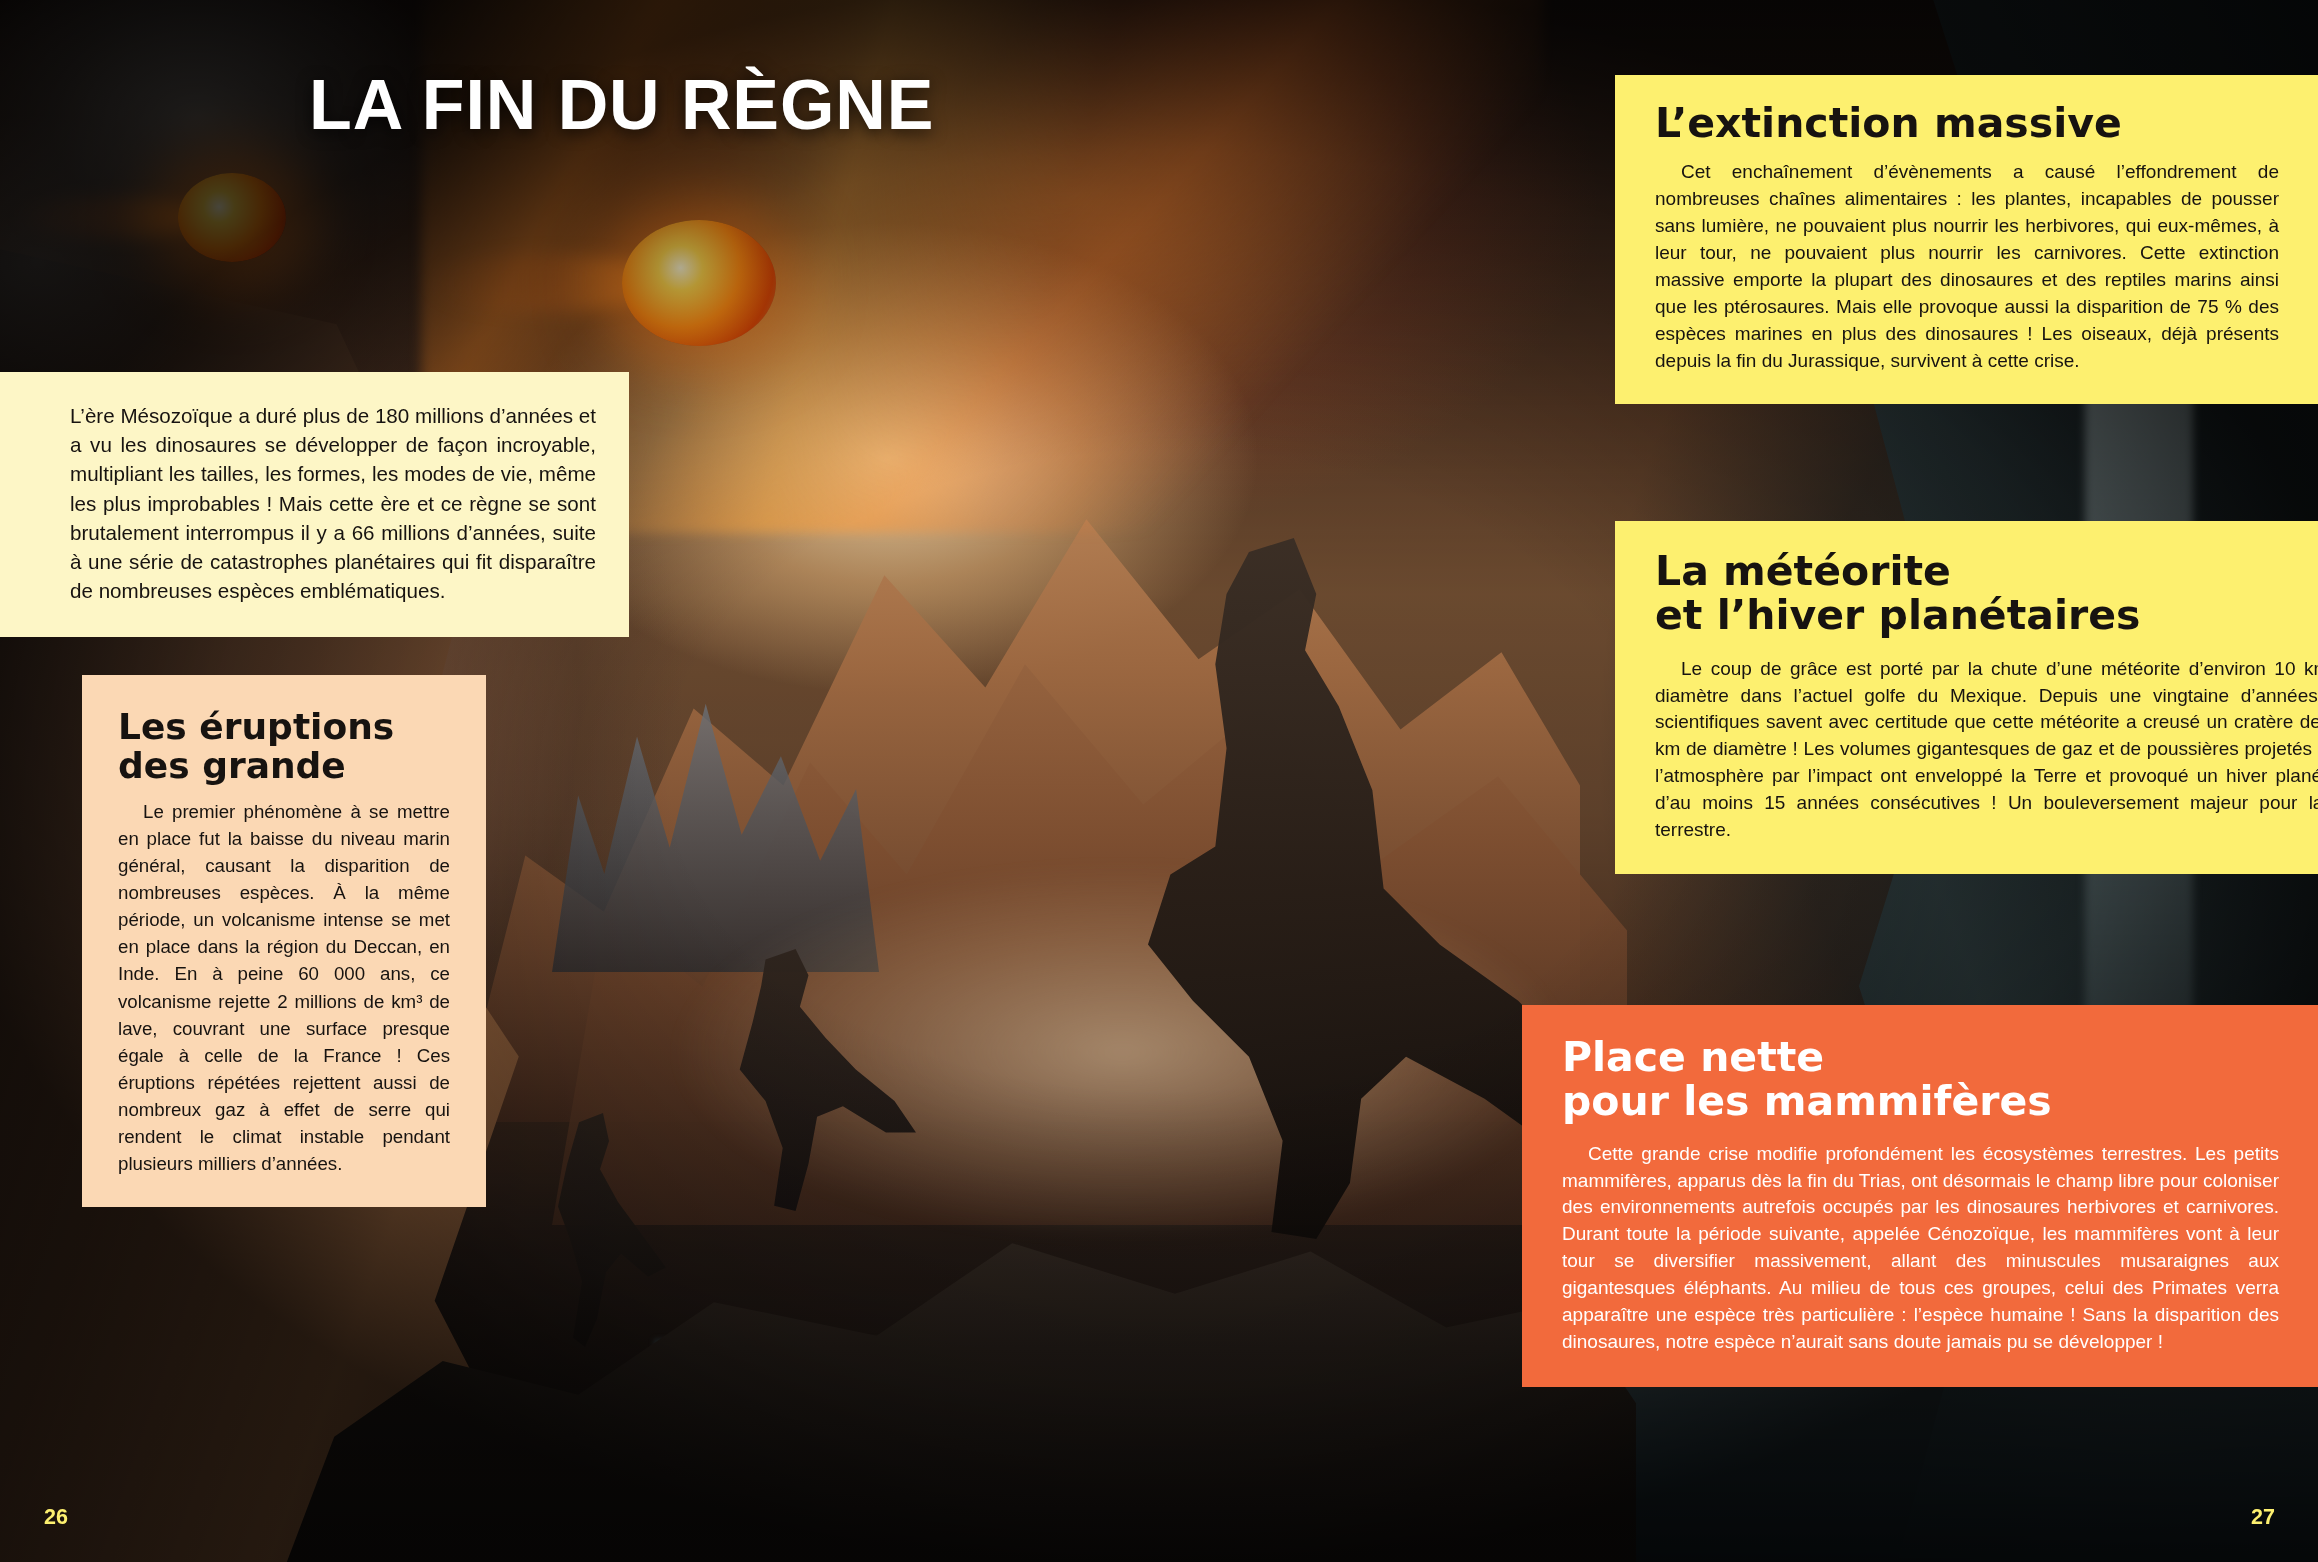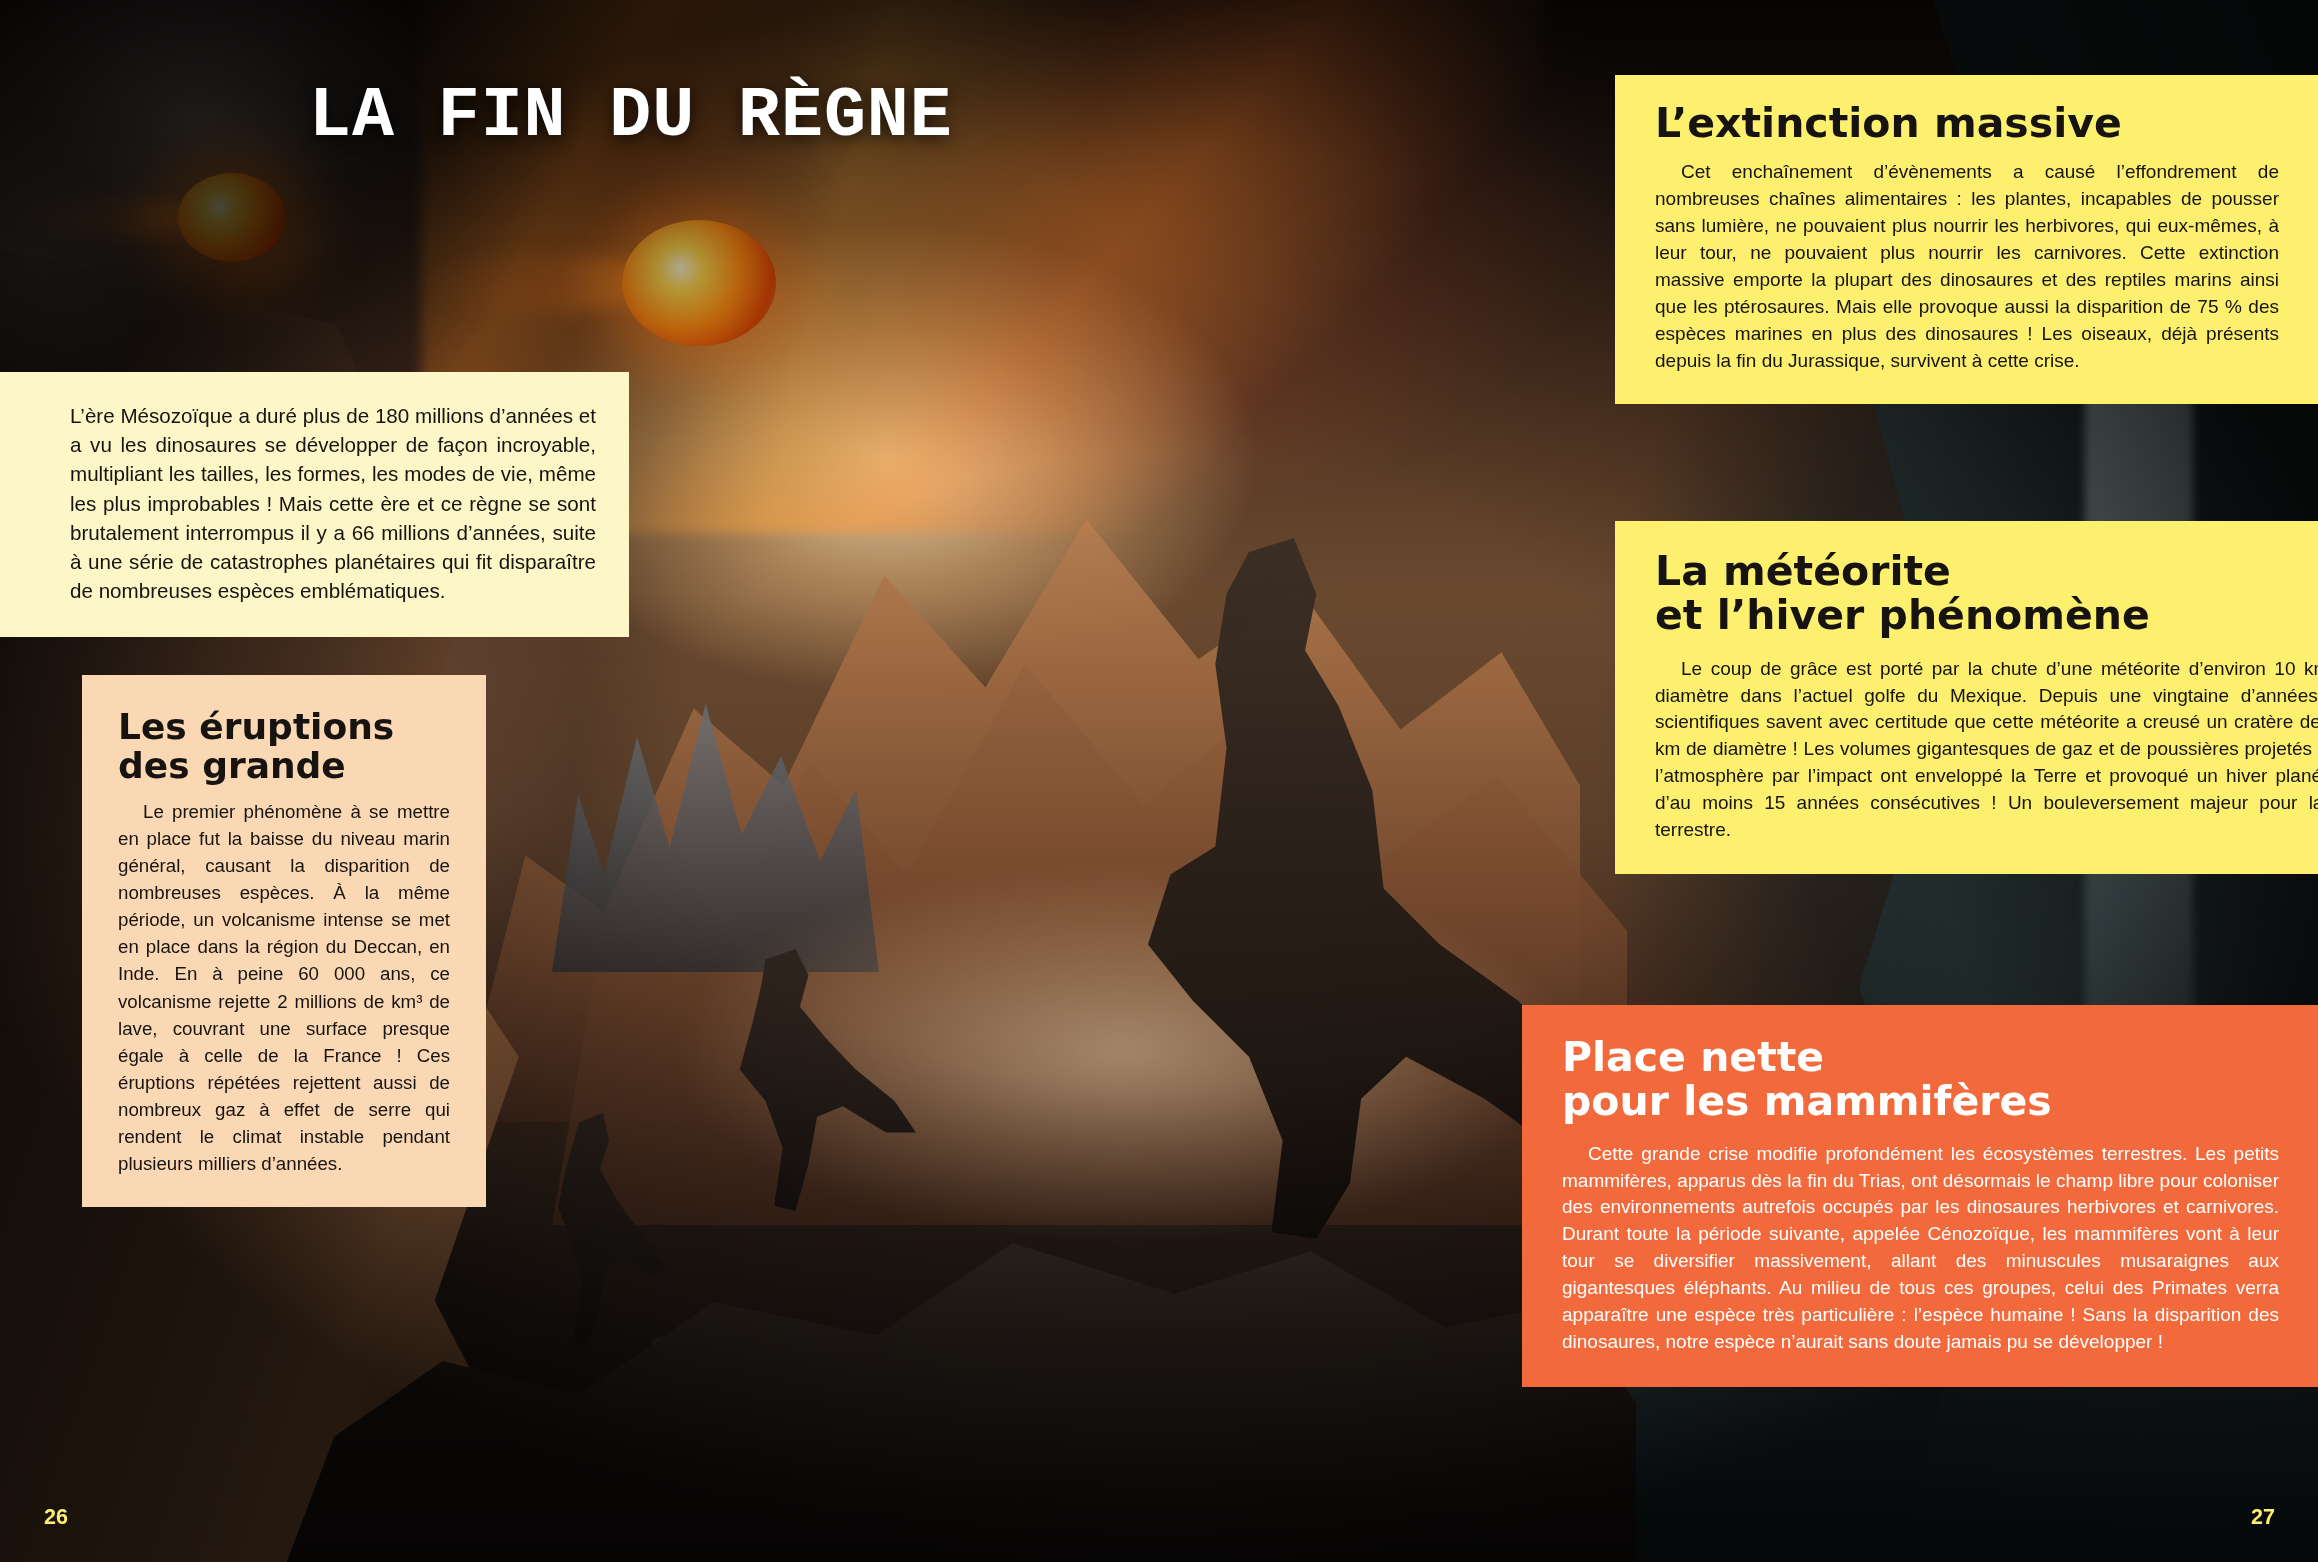--- a/index.html
+++ b/index.html
@@ -177,22 +177,22 @@
     left: 561px; top: 795px;
     width: 1122px; height: 514px;
     background: radial-gradient(ellipse 561px 234px at 50% 50%, rgba(255,230,190,0.45) 0%, rgba(255,215,165,0.18) 50%, rgba(255,200,150,0) 80%);
     filter: blur(9.3px);
   }
 
   
   .headline {
     position: absolute;
     left: 309px;
-    top: 77px;
-    font-family: Liberation Mono, monospace;
+    top: 65px;
+    font-family: Liberation Sans, sans-serif;
     font-weight: bold;
     font-size: 70px;
     letter-spacing: 0.9px;
     color: #ffffff;
     text-shadow: 0 2.8px 16px rgba(0,0,0,0.75);
     white-space: nowrap;
   }
 
   .box {
     position: absolute;
@@ -361,21 +361,21 @@
   </div>
 
   <div class="box" id="extinction-box">
     <h2>L’extinction massive</h2>
     <p>Cet enchaînement d’évènements a causé l’effondrement de nombreuses chaînes alimentaires : les plantes, incapables de pousser sans lumière, ne pouvaient plus nourrir les herbivores, qui eux-mêmes, à leur tour, ne pouvaient plus nourrir les carnivores. Cette extinction massive emporte la plupart des dinosaures et des reptiles marins ainsi que les ptérosaures. Mais elle provoque aussi la disparition de 75 % des espèces marines en plus des dinosaures ! Les oiseaux, déjà présents depuis la fin du Jurassique, survivent à cette crise.</p>
   </div>
 
   <div class="box" id="meteorite-box">
     <h2>
       <span>La météorite</span><br>
-      <span>et l’hiver phénomène</span>
+      <span>et l’hiver planétaires</span>
     </h2>
     <p>Le coup de grâce est porté par la chute d’une météorite d’environ 10 km de diamètre dans l’actuel golfe du Mexique. Depuis une vingtaine d’années, les scientifiques savent avec certitude que cette météorite a creusé un cratère de 180 km de diamètre ! Les volumes gigantesques de gaz et de poussières projetés dans l’atmosphère par l’impact ont enveloppé la Terre et provoqué un hiver planétaire d’au moins 15 années consécutives ! Un bouleversement majeur pour la vie terrestre.</p>
   </div>
 
   <div class="box" id="mammiferes-box">
     <h2>
       <span>Place nette</span><br>
       <span>pour les mammifères</span>
     </h2>
     <p>Cette grande crise modifie profondément les écosystèmes terrestres. Les petits mammifères, apparus dès la fin du Trias, ont désormais le champ libre pour coloniser des environnements autrefois occupés par les dinosaures herbivores et carnivores. Durant toute la période suivante, appelée Cénozoïque, les mammifères vont à leur tour se diversifier massivement, allant des minuscules musaraignes aux gigantesques éléphants. Au milieu de tous ces groupes, celui des Primates verra apparaître une espèce très particulière : l’espèce humaine ! Sans la disparition des dinosaures, notre espèce n’aurait sans doute jamais pu se développer !</p>

